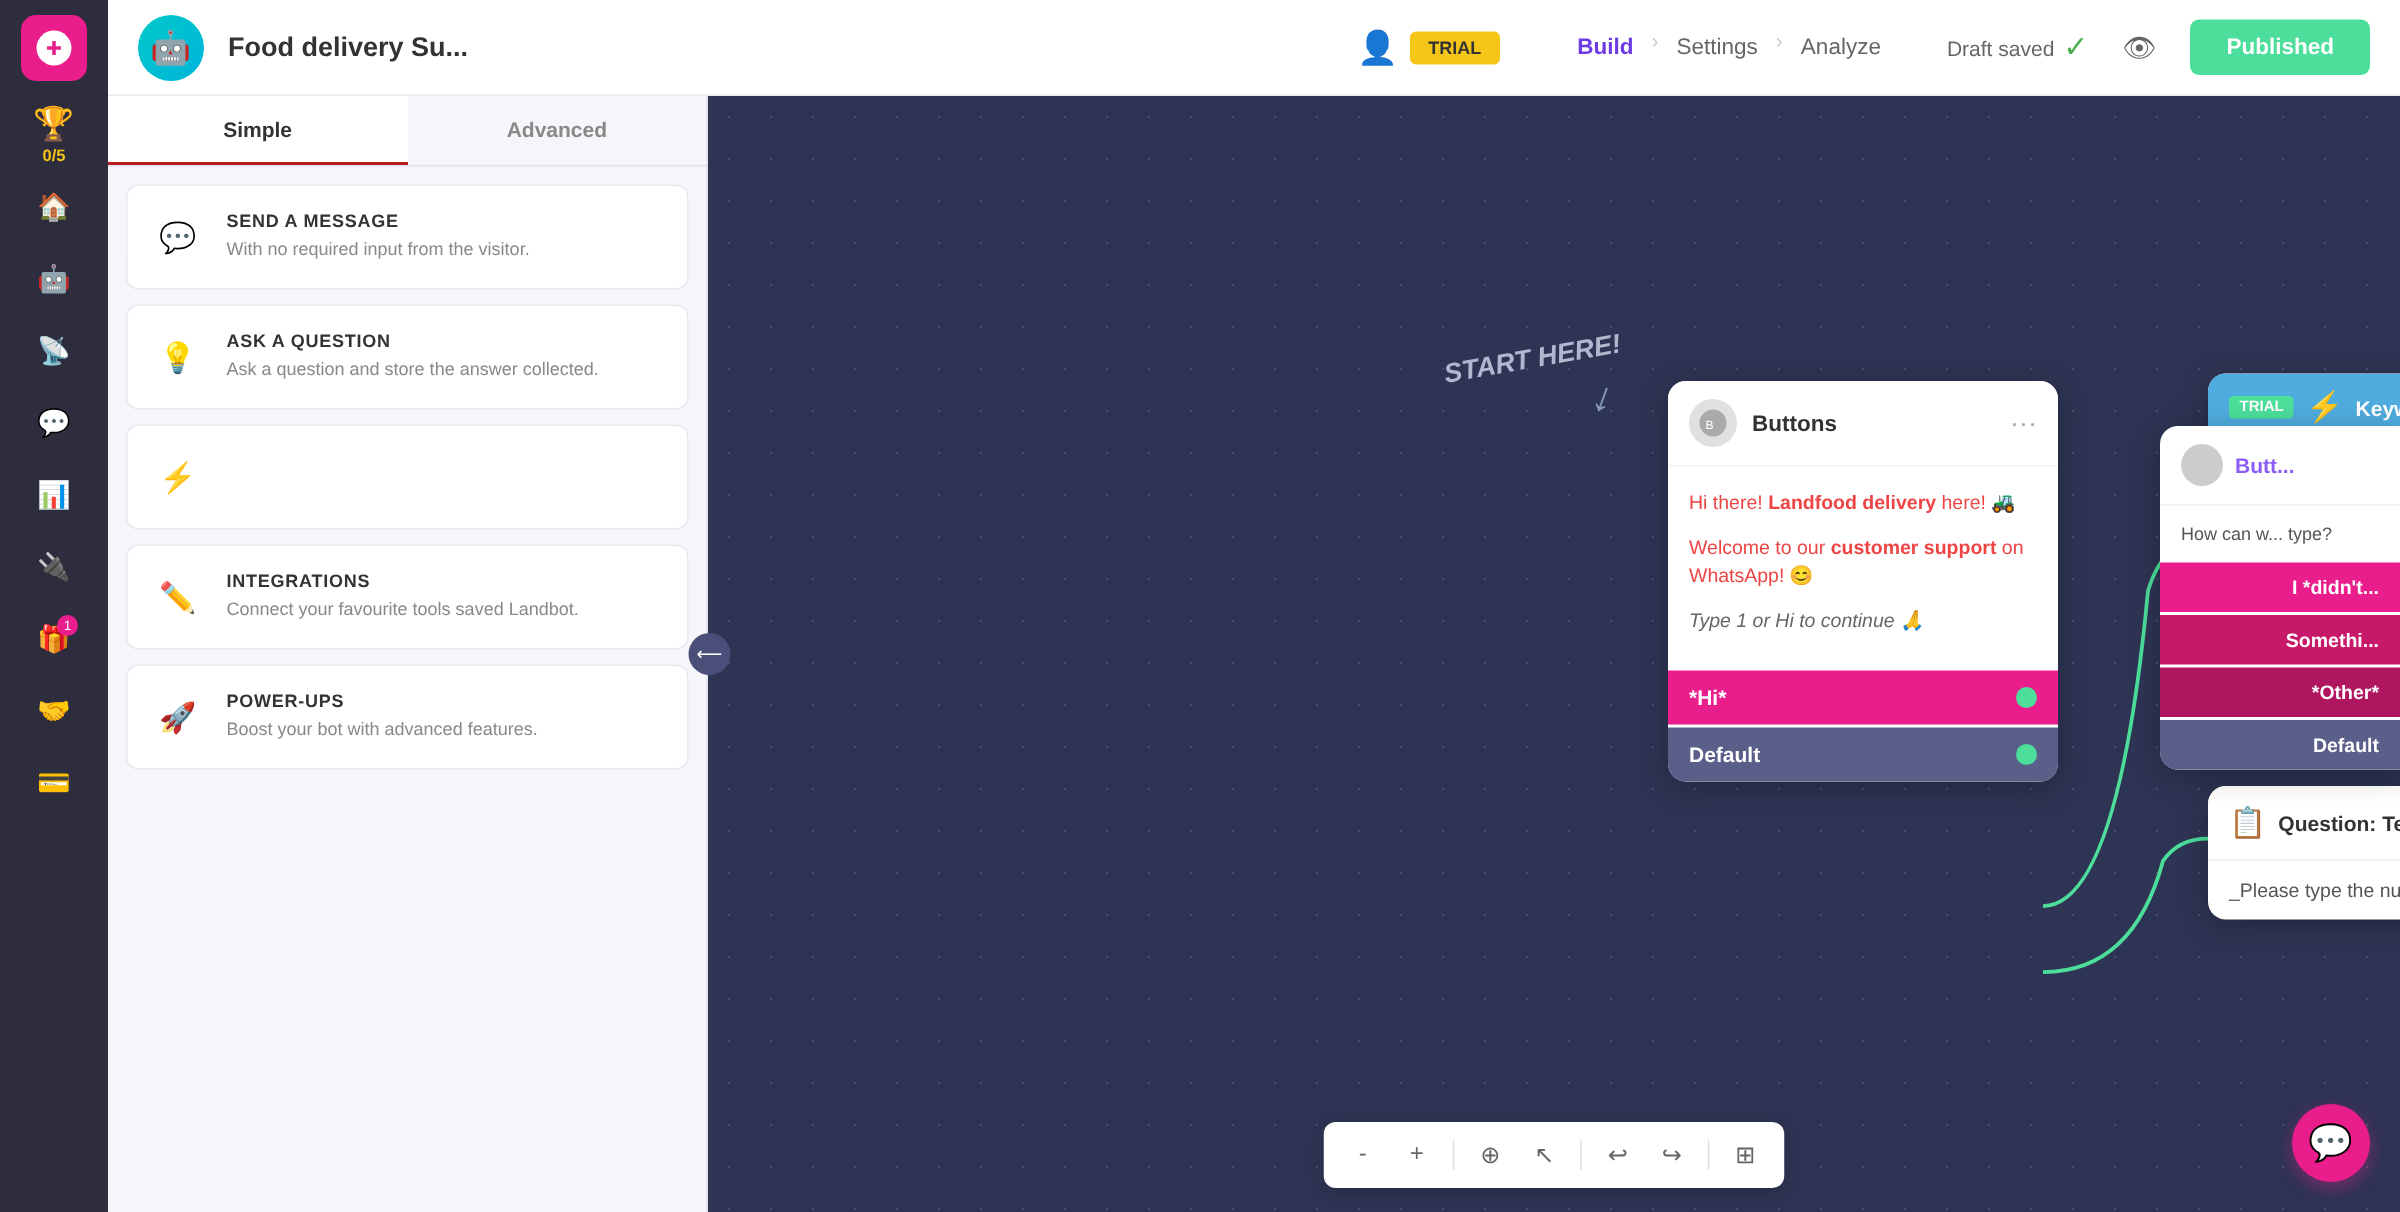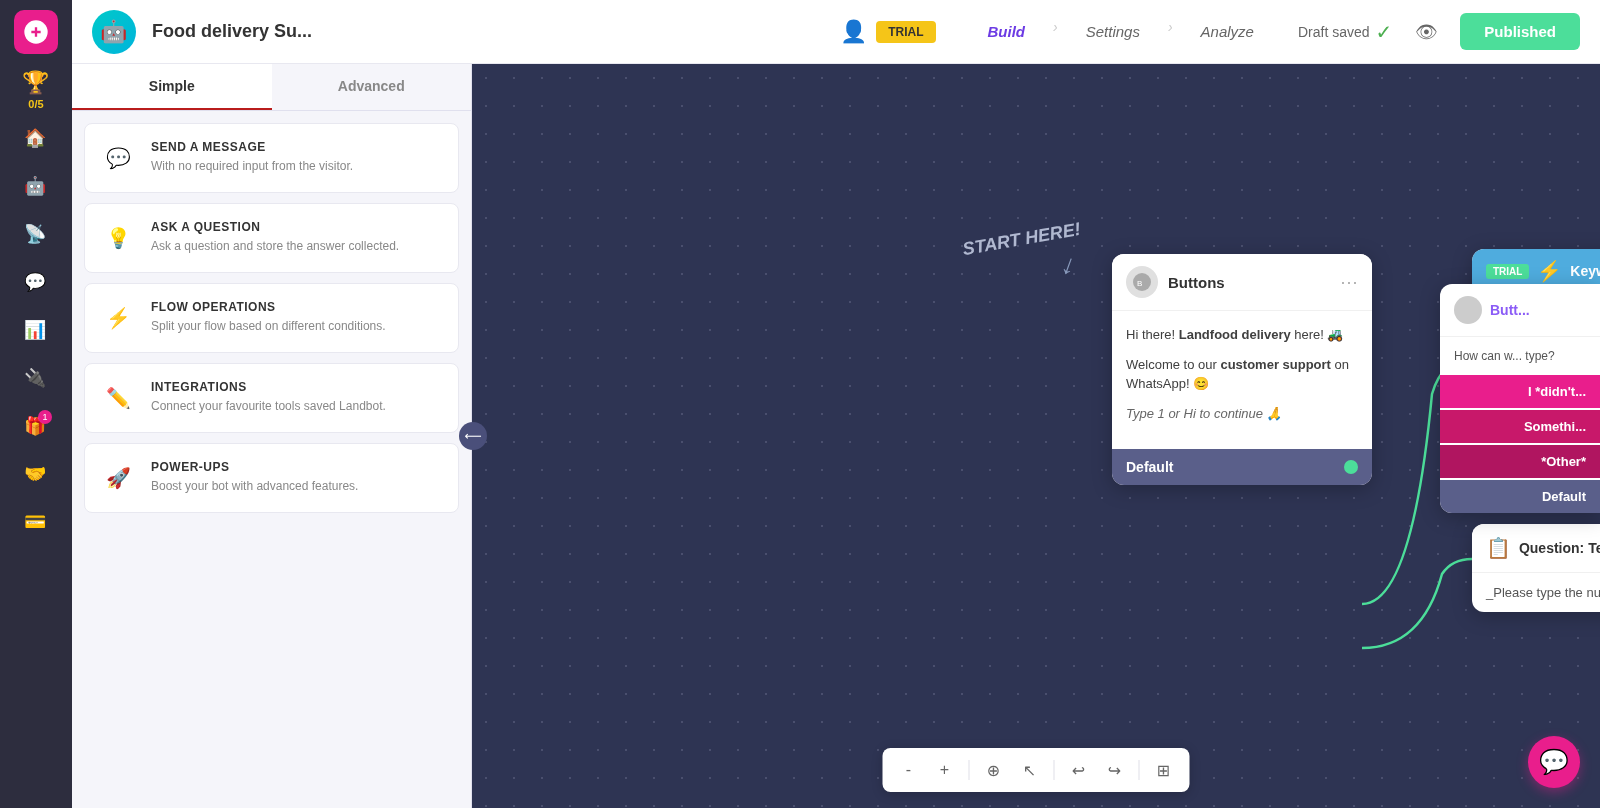--- a/index.html
+++ b/index.html
@@ -56,21 +56,21 @@
       width: 44px; height: 44px; border-radius: 50%;
       background: linear-gradient(135deg, #00c9c9, #00b4db);
       display: flex; align-items: center; justify-content: center; font-size: 22px;
     }
     .bot-name { font-weight: 600; font-size: 18px; color: #333; flex: 1; }
     .trial-badge {
       background: #f5c518; color: #333;
       font-size: 12px; font-weight: 700; padding: 4px 12px;
       border-radius: 4px;
     }
-    .nav-tabs { display: flex; align-items: flex-start; gap: 20px; margin: 0 20px; font-style: italic; }
+    .nav-tabs { display: flex; align-items: flex-start; gap: 4px; margin: 0 20px; }
     .nav-tab {
       font-size: 15px; color: #666; cursor: pointer; padding: 4px 8px;
     }
     .nav-tab.active { color: #6c3be4; font-weight: 600; }
     .nav-sep { color: #ccc; font-size: 14px; }
     .top-right { display: flex; align-items: center; gap: 16px; margin-left: auto; }
     .draft-saved { display: flex; align-items: center; gap: 6px; color: #666; font-size: 14px; justify-content: flex-end; }
     .check-circle { color: #4caf50; font-size: 20px; }
     .eye-btn {
       width: 36px; height: 36px; border: none; background: transparent;
@@ -142,21 +142,21 @@
       padding: 12px 14px; background: #fff; border-bottom: 1px solid #f0f0f0;
     }
     .node-avatar {
       width: 32px; height: 32px; border-radius: 50%;
       background: #ccc; display: flex; align-items: center; justify-content: center;
       font-size: 14px; color: #666;
     }
     .node-title { font-size: 15px; font-weight: 600; color: #333; flex: 1; }
     .node-menu { color: #aaa; cursor: pointer; font-size: 18px; }
     .node-body { padding: 14px; background: #fff; }
-    .node-body .message-text { font-size: 13px; color: #404040; line-height: 1.5; margin-bottom: 10px; }
+    .node-body .message-text { font-size: 13px; color: #ef4444; line-height: 1.5; margin-bottom: 10px; }
     .italic-text { font-style: italic; color: #666 !important; }
     .node-btn {
       width: 100%; padding: 10px 14px;
       font-size: 14px; font-weight: 600; color: #fff;
       text-align: left; border: none; cursor: pointer;
       display: flex; align-items: center; justify-content: space-between;
     }
     .btn-pink { background: #e91e8c; }
     .btn-purple-dark { background: #5a5f8a; }
     .btn-dot {
@@ -342,24 +342,20 @@
           </div>
           <div class="panel-item">
             <div class="item-icon">💡</div>
             <div class="item-text">
               <div class="item-title">ASK A QUESTION</div>
               <div class="item-desc">Ask a question and store the answer collected.</div>
             </div>
           </div>
           <div class="panel-item">
             <div class="item-icon" style="color:#6c3be4;">⚡</div>
-            <div class="item-text">
-              <div class="item-title">FLOW OPERATIONS</div>
-              <div class="item-desc">Split your flow based on different conditions.</div>
-            </div>
           </div>
           <div class="panel-item">
             <div class="item-icon">✏️</div>
             <div class="item-text">
               <div class="item-title">INTEGRATIONS</div>
               <div class="item-desc">Connect your favourite tools saved Landbot.</div>
             </div>
           </div>
           <div class="panel-item">
             <div class="item-icon">🚀</div>
@@ -400,20 +396,24 @@
                 </svg>
             </div>
             <span class="node-title">Buttons</span>
             <span class="node-menu">···</span>
           </div>
           <div class="node-body">
             <p class="message-text">Hi there! <strong>Landfood delivery</strong> here! 🚜</p>
             <p class="message-text">Welcome to our <strong>customer support</strong> on WhatsApp! 😊</p>
             <p class="message-text italic-text">Type 1 or Hi to continue 🙏</p>
           </div>
+          <button class="node-btn btn-pink">
+            <span>*Hi*</span>
+            <span class="btn-dot"></span>
+          </button>
           <button class="node-btn btn-purple-dark" style="margin-top:2px;">
             <span>Default</span>
             <span class="btn-dot"></span>
           </button>
         </div>
 
         <div class="kj-node" style="left: 1000px; top: 185px;">
           <div class="kj-header">
             <span class="kj-trial">TRIAL</span>
             <span class="kj-icon">⚡</span>

